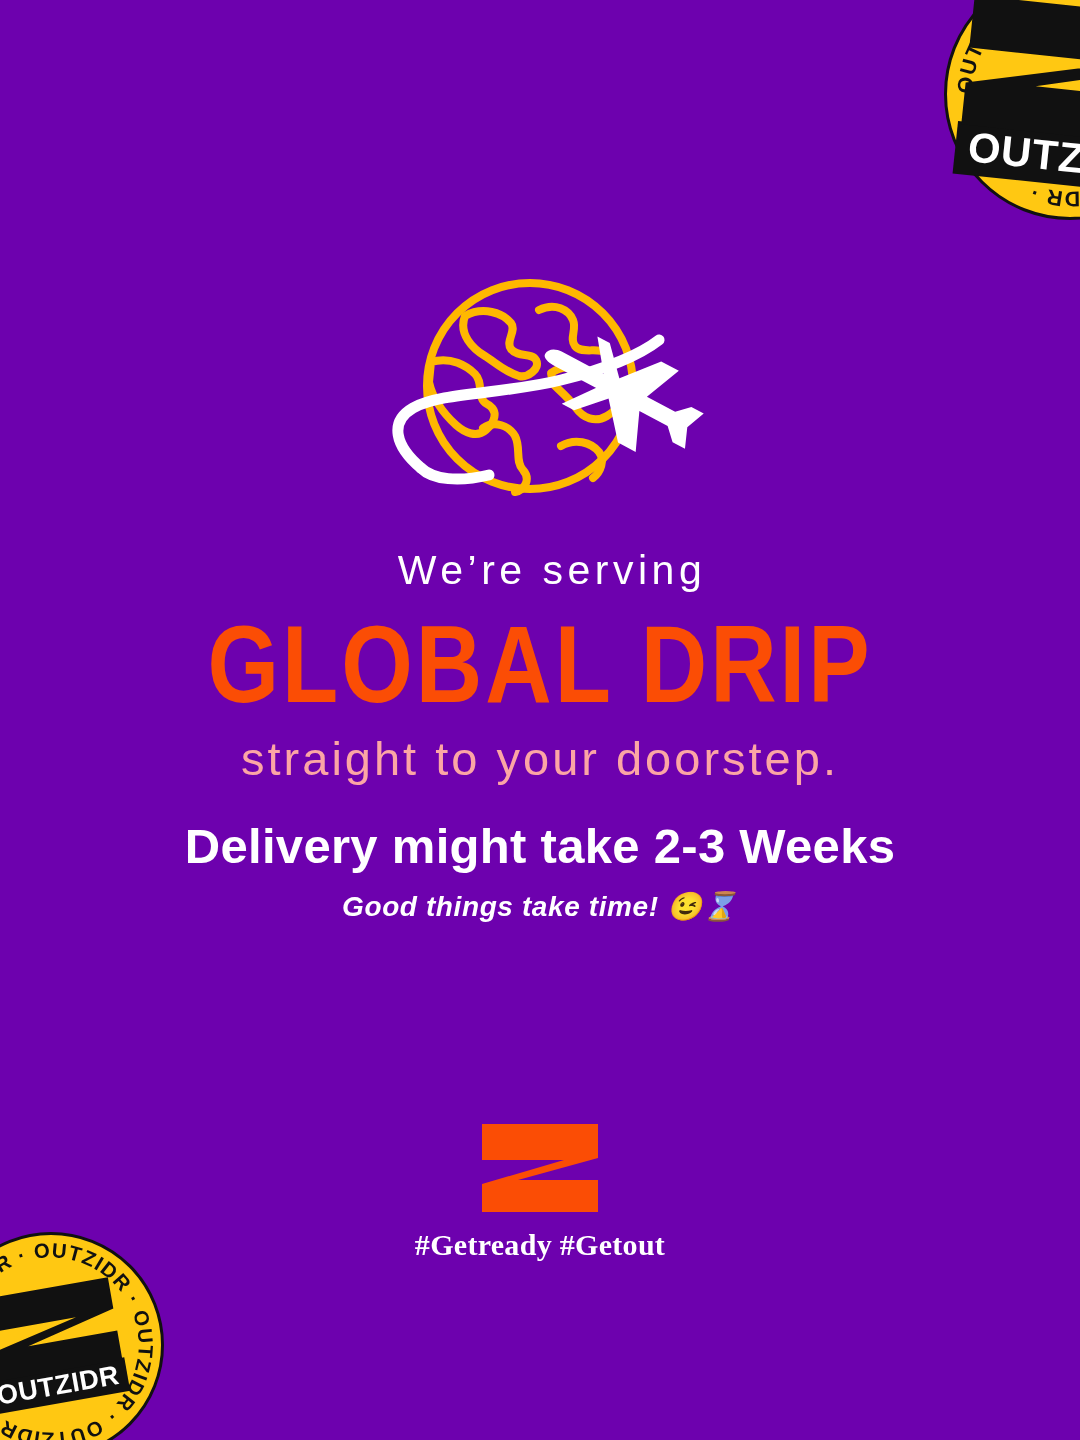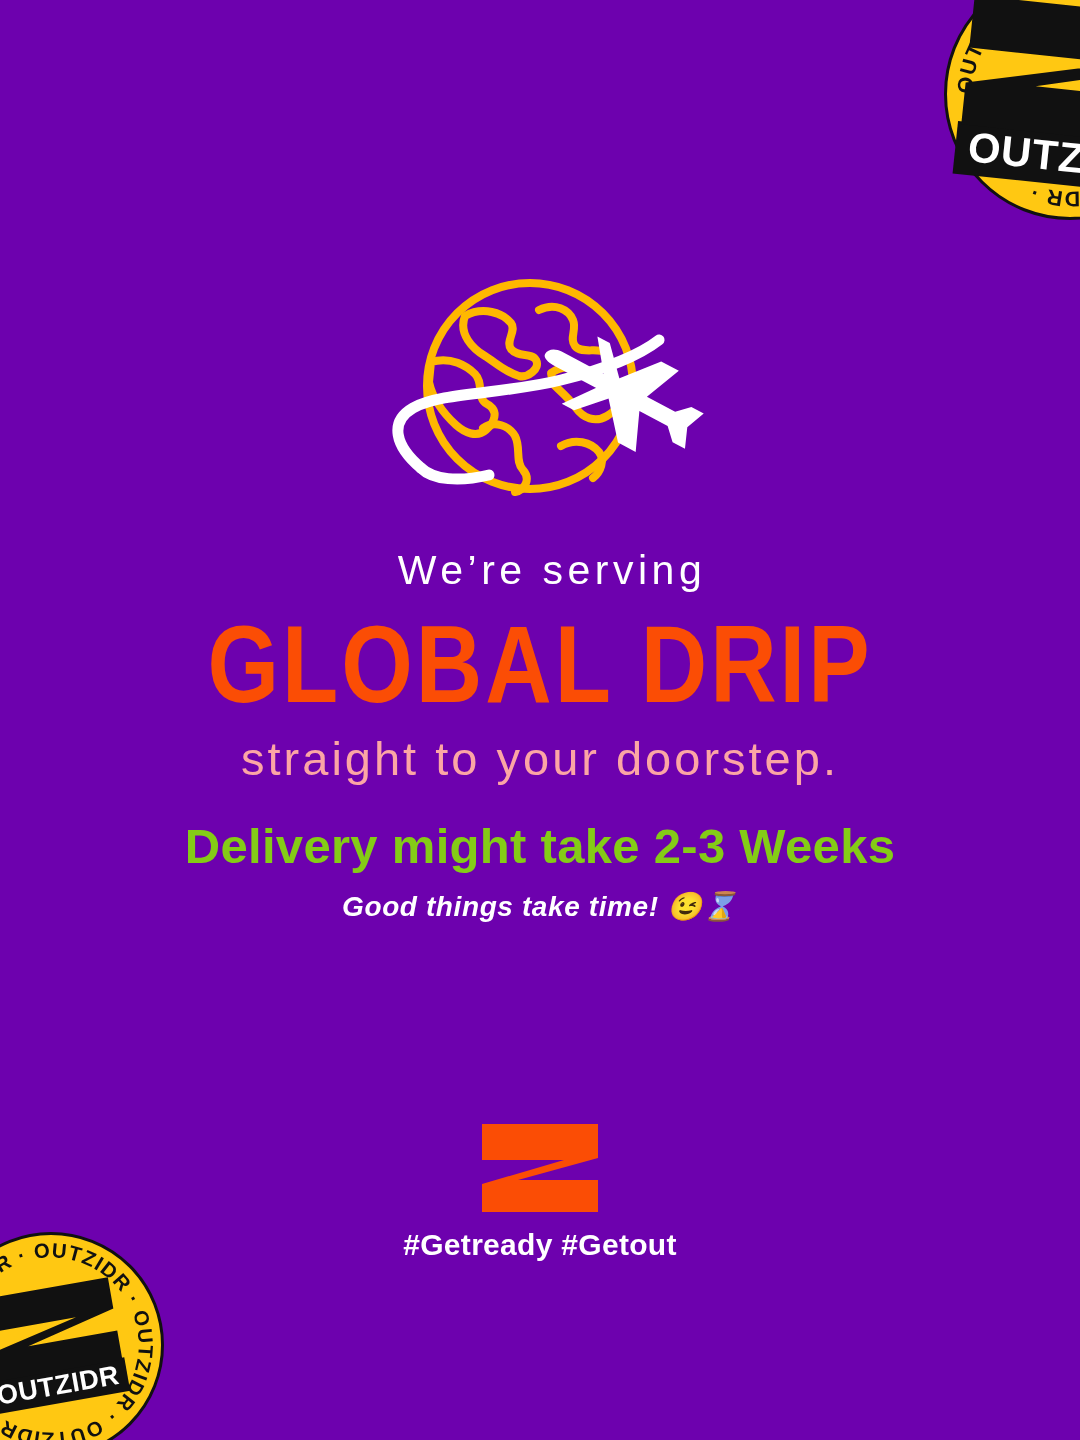--- a/index.html
+++ b/index.html
@@ -126,21 +126,21 @@
   }
 
   .delivery-note {
     position: absolute;
     left: 0;
     right: 0;
     top: 820px;
     text-align: center;
   }
   .delivery-main {
-    color: #84cc16;
+    color: #ffffff;
     font-size: 49px;
     font-weight: 700;
     letter-spacing: 0.3px;
     line-height: 1.1;
     margin: 0;
     font-stretch: condensed;
   }
   .delivery-sub {
     color: #ffffff;
     font-size: 28px;
@@ -151,20 +151,21 @@
     margin: 16px 0 0 0;
   }
 
   
   .footer {
     position: absolute;
     left: 0;
     right: 0;
     top: 1122px;
     text-align: center;
+    font-family: Liberation Serif, serif;
   }
   .footer-logo {
     width: 124px;
     height: 92px;
     margin: 0 auto;
     display: block;
   }
   .hashtags {
     color: #ffffff;
     font-size: 30px;

